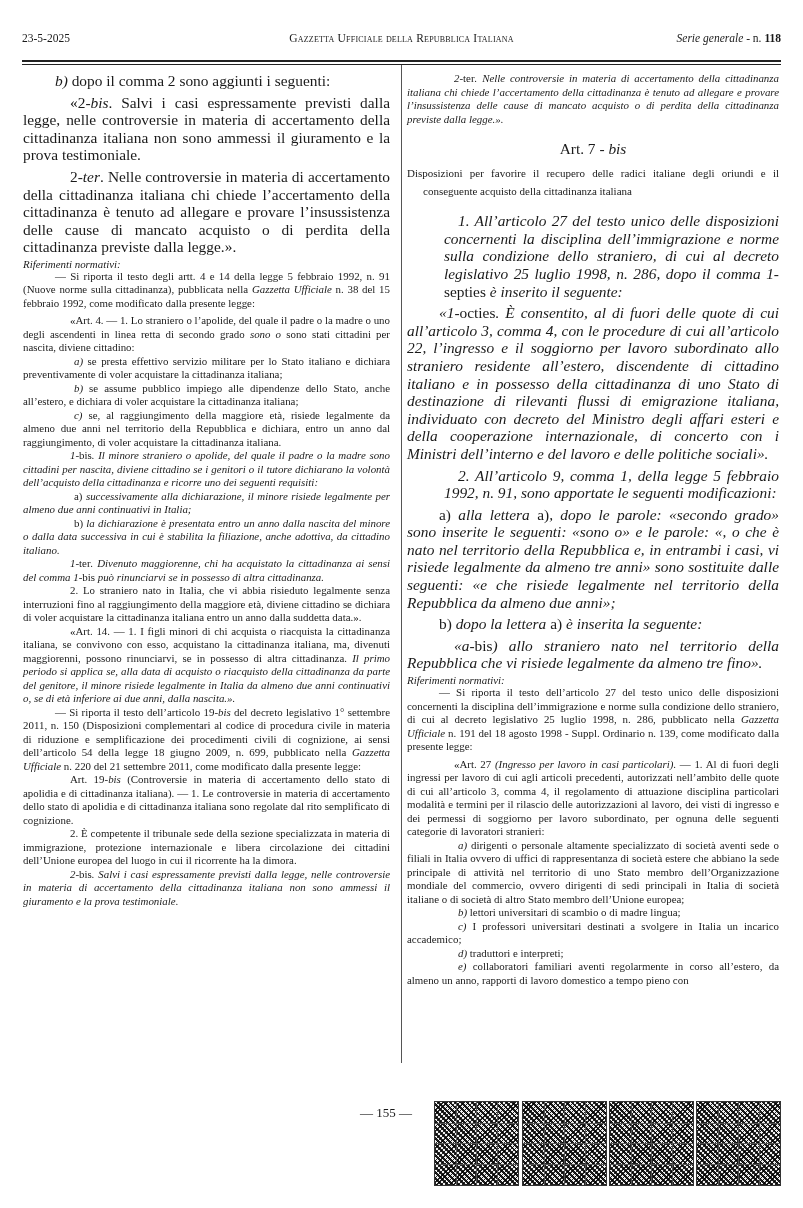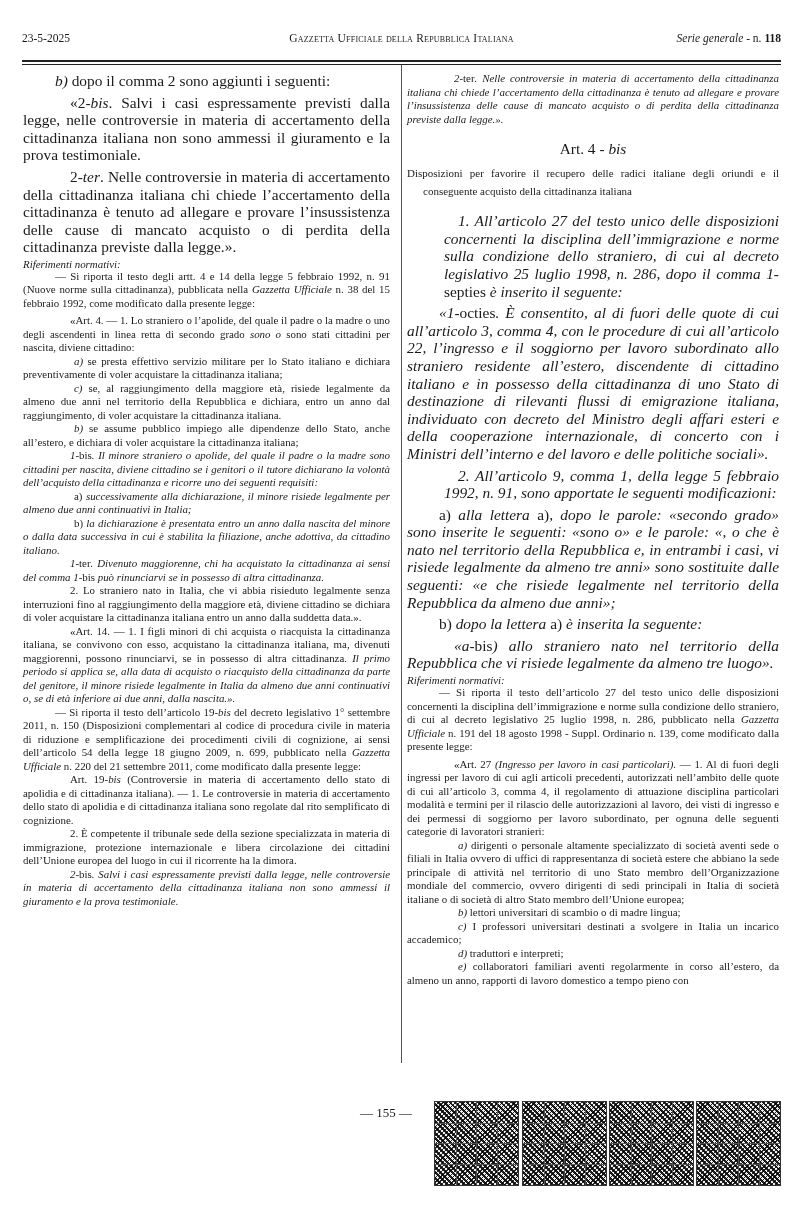--- a/index.html
+++ b/index.html
@@ -72,46 +72,46 @@
 <div class="col left">
   <p class="big ind1"><i>b)</i><span> dopo il comma 2 sono aggiunti i seguenti:</span></p>
   <p class="big ind2 gap-s"><span>«2-</span><i>bis</i><span>. Salvi i casi espressamente previsti dalla legge, nelle controversie in materia di accertamento della cittadinanza italiana non sono ammessi il giuramento e la prova testimoniale.</span></p>
   <p class="big ind2 gap-s"><span>2-</span><i>ter</i><span>. Nelle controversie in materia di accertamento della cittadinanza italiana chi chiede l’accertamento della cittadinanza è tenuto ad allegare e provare l’insussistenza delle cause di mancato acquisto o di perdita della cittadinanza previste dalla legge.».</span></p>
 
   <p class="rif">Riferimenti normativi:</p>
 
   <p class="small ind1 gap"><span>— Si riporta il testo degli artt. 4 e 14 della legge 5 febbraio 1992, n. 91 (Nuove norme sulla cittadinanza), pubblicata nella </span><i>Gazzetta Ufficiale</i><span> n. 38 del 15 febbraio 1992, come modificato dalla presente legge:</span></p>
   <p class="small ind2 gap-s"><span>«Art. 4. — 1. Lo straniero o l’apolide, del quale il padre o la madre o uno degli ascendenti in linea retta di secondo grado </span><i>sono o</i><span> sono stati cittadini per nascita, diviene cittadino:</span></p>
   <p class="small ind3 gap"><i>a)</i><span> se presta effettivo servizio militare per lo Stato italiano e dichiara preventivamente di voler acquistare la cittadinanza italiana;</span></p>
+  <p class="small ind3 gap"><i>b)</i><span> se assume pubblico impiego alle dipendenze dello Stato, anche all’estero, e dichiara di voler acquistare la cittadinanza italiana;</span></p>
   <p class="small ind3 gap"><i>c)</i><span> se, al raggiungimento della maggiore età, risiede legalmente da almeno due anni nel territorio della Repubblica e dichiara, entro un anno dal raggiungimento, di voler acquistare la cittadinanza italiana.</span></p>
-  <p class="small ind3 gap"><i>b)</i><span> se assume pubblico impiego alle dipendenze dello Stato, anche all’estero, e dichiara di voler acquistare la cittadinanza italiana;</span></p>
   <p class="small ind2 gap it"><span>1-</span><span class="up">bis</span><span>. Il minore straniero o apolide, del quale il padre o la madre sono cittadini per nascita, diviene cittadino se i genitori o il tutore dichiarano la volontà dell’acquisto della cittadinanza e ricorre uno dei seguenti requisiti:</span></p>
   <p class="small ind3 gap it"><span class="up">a)</span><span> successivamente alla dichiarazione, il minore risiede legalmente per almeno due anni continuativi in Italia;</span></p>
   <p class="small ind3 gap it"><span class="up">b)</span><span> la dichiarazione è presentata entro un anno dalla nascita del minore o dalla data successiva in cui è stabilita la filiazione, anche adottiva, da cittadino italiano.</span></p>
   <p class="small ind2 gap it"><span>1-</span><span class="up">ter</span><span>. Divenuto maggiorenne, chi ha acquistato la cittadinanza ai sensi del comma 1-</span><span class="up">bis</span><span> può rinunciarvi se in possesso di altra cittadinanza.</span></p>
   <p class="small ind2 gap">2. Lo straniero nato in Italia, che vi abbia risieduto legalmente senza interruzioni fino al raggiungimento della maggiore età, diviene cittadino se dichiara di voler acquistare la cittadinanza italiana entro un anno dalla suddetta data.».</p>
   <p class="small ind2 gap"><span>«Art. 14. — 1. I figli minori di chi acquista o riacquista la cittadinanza italiana, se convivono con esso, acquistano la cittadinanza italiana, ma, divenuti maggiorenni, possono rinunciarvi, se in possesso di altra cittadinanza. </span><i>Il primo periodo si applica se, alla data di acquisto o riacquisto della cittadinanza da parte del genitore, il minore risiede legalmente in Italia da almeno due anni continuativi o, se di età inferiore ai due anni, dalla nascita.».</i></p>
   <p class="small ind1 gap"><span>— Si riporta il testo dell’articolo 19-</span><i>bis</i><span> del decreto legislativo 1° settembre 2011, n. 150 (Disposizioni complementari al codice di procedura civile in materia di riduzione e semplificazione dei procedimenti civili di cognizione, ai sensi dell’articolo 54 della legge 18 giugno 2009, n. 699, pubblicato nella </span><i>Gazzetta Ufficiale</i><span> n. 220 del 21 settembre 2011, come modificato dalla presente legge:</span></p>
   <p class="small ind2 gap"><span>Art. 19-</span><i>bis</i><span> (Controversie in materia di accertamento dello stato di apolidia e di cittadinanza italiana). — 1. Le controversie in materia di accertamento dello stato di apolidia e di cittadinanza italiana sono regolate dal rito semplificato di cognizione.</span></p>
   <p class="small ind2 gap">2. È competente il tribunale sede della sezione specializzata in materia di immigrazione, protezione internazionale e libera circolazione dei cittadini dell’Unione europea del luogo in cui il ricorrente ha la dimora.</p>
   <p class="small ind2 gap it"><span>2-</span><span class="up">bis</span><span>. Salvi i casi espressamente previsti dalla legge, nelle controversie in materia di accertamento della cittadinanza italiana non sono ammessi il giuramento e la prova testimoniale.</span></p>
 </div>
 
 <div class="col right">
   <p class="small ind2 it"><span>2-</span><span class="up">ter</span><span>. Nelle controversie in materia di accertamento della cittadinanza italiana chi chiede l’accertamento della cittadinanza è tenuto ad allegare e provare l’insussistenza delle cause di mancato acquisto o di perdita della cittadinanza previste dalla legge.».</span></p>
 
-  <p class="art-head"><span>Art. 4 - </span><i>bis</i></p>
+  <p class="art-head"><span>Art. 7 - </span><i>bis</i></p>
   <p class="art-title">Disposizioni per favorire il recupero delle radici italiane degli oriundi e il conseguente acquisto della cittadinanza italiana</p>
 
   <p class="big ind0 gap-l it"><span>1. All’articolo 27 del testo unico delle disposizioni concernenti la disciplina dell’immigrazione e norme sulla condizione dello straniero, di cui al decreto legislativo 25 luglio 1998, n. 286, dopo il comma 1-</span><span class="up">septies</span><span> è inserito il seguente:</span></p>
   <p class="big ind1 gap-s it"><span>«1-</span><span class="up">octies</span><span>. È consentito, al di fuori delle quote di cui all’articolo 3, comma 4, con le procedure di cui all’articolo 22, l’ingresso e il soggiorno per lavoro subordinato allo straniero residente all’estero, discendente di cittadino italiano e in possesso della cittadinanza di uno Stato di destinazione di rilevanti flussi di emigrazione italiana, individuato con decreto del Ministro degli affari esteri e della cooperazione internazionale, di concerto con i Ministri dell’interno e del lavoro e delle politiche sociali».</span></p>
   <p class="big ind0 gap-s it">2. All’articolo 9, comma 1, della legge 5 febbraio 1992, n. 91, sono apportate le seguenti modificazioni:</p>
   <p class="big ind1 gap-s it"><span class="up">a)</span><span> alla lettera </span><span class="up">a)</span><span>, dopo le parole: «secondo grado» sono inserite le seguenti: «sono o» e le parole: «, o che è nato nel territorio della Repubblica e, in entrambi i casi, vi risiede legalmente da almeno tre anni» sono sostituite dalle seguenti: «e che risiede legalmente nel territorio della Repubblica da almeno due anni»;</span></p>
   <p class="big ind1 gap-s it"><span class="up">b)</span><span> dopo la lettera </span><span class="up">a)</span><span> è inserita la seguente:</span></p>
-  <p class="big ind2 gap-s it"><span>«a-</span><span class="up">bis</span><span>) allo straniero nato nel territorio della Repubblica che vi risiede legalmente da almeno tre luogo».</span></p>
+  <p class="big ind2 gap-s it"><span>«a-</span><span class="up">bis</span><span>) allo straniero nato nel territorio della Repubblica che vi risiede legalmente da almeno tre fino».</span></p>
 
   <p class="rif">Riferimenti normativi:</p>
 
   <p class="small ind1 gap"><span>— Si riporta il testo dell’articolo 27 del testo unico delle disposizioni concernenti la disciplina dell’immigrazione e norme sulla condizione dello straniero, di cui al decreto legislativo 25 luglio 1998, n. 286, pubblicato nella </span><i>Gazzetta Ufficiale</i><span> n. 191 del 18 agosto 1998 - Suppl. Ordinario n. 139, come modificato dalla presente legge:</span></p>
   <p class="small ind2 gap-s"><span>«Art. 27 </span><i>(Ingresso per lavoro in casi particolari).</i><span> — 1. Al di fuori degli ingressi per lavoro di cui agli articoli precedenti, autorizzati nell’ambito delle quote di cui all’articolo 3, comma 4, il regolamento di attuazione disciplina particolari modalità e termini per il rilascio delle autorizzazioni al lavoro, dei visti di ingresso e dei permessi di soggiorno per lavoro subordinato, per ognuna delle seguenti categorie di lavoratori stranieri:</span></p>
   <p class="small ind3 gap"><i>a)</i><span> dirigenti o personale altamente specializzato di società aventi sede o filiali in Italia ovvero di uffici di rappresentanza di società estere che abbiano la sede principale di attività nel territorio di uno Stato membro dell’Organizzazione mondiale del commercio, ovvero dirigenti di sedi principali in Italia di società italiane o di società di altro Stato membro dell’Unione europea;</span></p>
   <p class="small ind3 gap"><i>b)</i><span> lettori universitari di scambio o di madre lingua;</span></p>
   <p class="small ind3 gap"><i>c)</i><span> I professori universitari destinati a svolgere in Italia un incarico accademico;</span></p>
   <p class="small ind3 gap"><i>d)</i><span> traduttori e interpreti;</span></p>
   <p class="small ind3 gap"><i>e)</i><span> collaboratori familiari aventi regolarmente in corso all’estero, da almeno un anno, rapporti di lavoro domestico a tempo pieno con</span></p>

